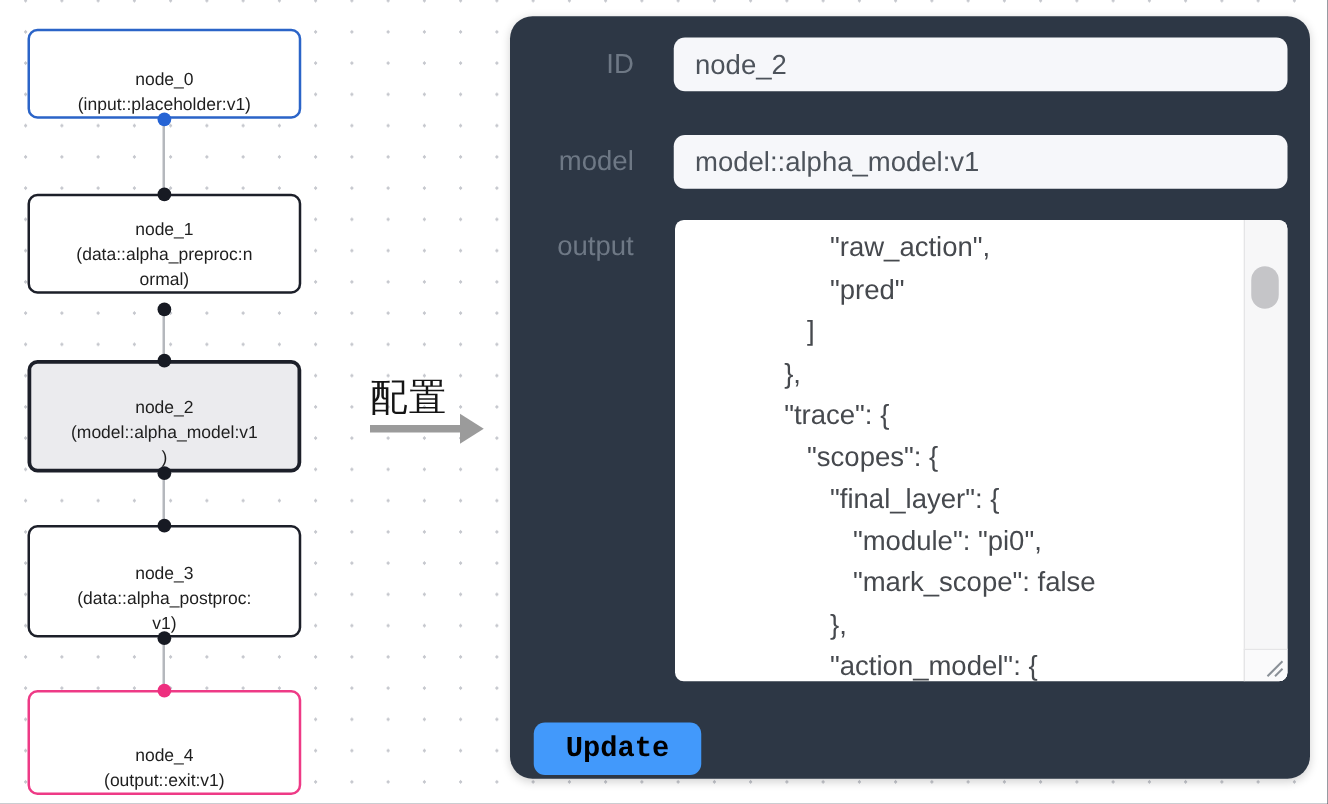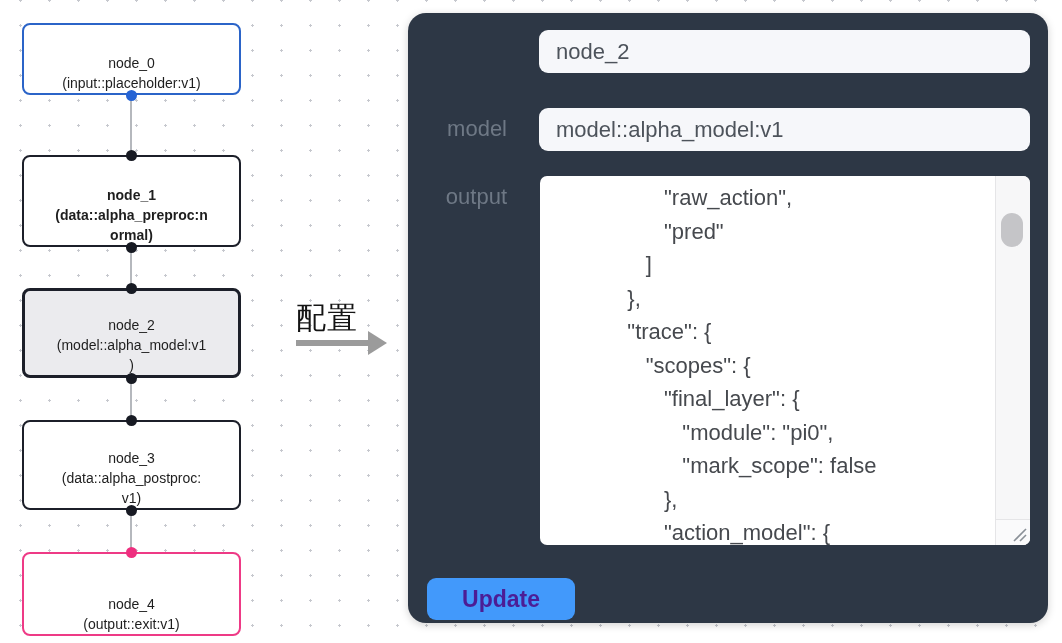--- a/index.html
+++ b/index.html
@@ -15,21 +15,21 @@
   .flow-node{
     position:absolute;left:22px;width:219px;box-sizing:border-box;
     background:#ffffff;border:2px solid #1c1f29;border-radius:8px;
     display:flex;align-items:flex-end;justify-content:center;
   }
   .flow-node .lbl{
     white-space:pre-line;text-align:center;font-size:14px;line-height:20px;
     color:#1e1e1e;padding:0 6px;
   }
   .n0{top:23px;height:72px;border-color:#2b64c8;}
-  .n1{top:155px;height:92px;font-weight:bold;}
+  .n1{top:155px;height:80px;}
   .n2{top:288px;height:90px;background:#ebebee;border-width:3px;}
   .n3{top:420px;height:90px;}
   .n4{top:552px;height:84px;border-color:#ee3a86;}
   .edge{position:absolute;left:130px;width:2px;background:#b5b8bd;}
   .e0{top:95px;height:60px;}
   .e1{top:247px;height:41px;}
   .e2{top:378px;height:42px;}
   .e3{top:510px;height:42px;}
   .handle{
     position:absolute;width:11px;height:11px;border-radius:50%;
@@ -84,23 +84,23 @@
     position:absolute;right:7px;top:37px;width:22px;height:34px;
     background:#c5c5c8;border-radius:11px;
   }
   .resize-corner{
     position:absolute;right:0;bottom:0;width:35px;height:26px;
     background:#fafafb;border-left:1px solid #e5e5e7;border-top:1px solid #e5e5e7;
     box-sizing:border-box;
   }
   .resize-corner svg{position:absolute;right:3px;bottom:3px;}
   .update-btn{
-    position:absolute;left:19px;top:565px;width:148px;height:42px;
+    position:absolute;left:19px;top:565px;width:134px;height:42px;
     background:#4299fb;border:none;border-radius:9px;cursor:pointer;
-    color:#4c1d95;font-family:Liberation Sans, sans-serif;font-size:23px;font-weight:600;
+    color:#000000;font-family:Liberation Mono, monospace;font-size:23px;font-weight:600;
   }
 </style>
 </head>
 <body>
 
 <div>
 
   <div class="edge e0"></div>
   <div class="edge e1"></div>
   <div class="edge e2"></div>
@@ -139,20 +139,21 @@
   <div class="handle" style="top:510px"></div>
   <div class="handle h-pink" style="top:552px"></div>
 </div>
 
 <div class="anno-label">配置</div>
 <div class="arrow-shaft"></div>
 <div class="arrow-head"></div>
 
 <div class="panel">
 
+  <div class="field-label lab-id">ID</div>
   <input class="text-field fld-id" type="text" value="node_2" style="">
 
   <div class="field-label lab-type">model</div>
   <input class="text-field fld-type" type="text" value="model::alpha_model:v1" style="">
 
   <div class="field-label lab-config">output</div>
   <div class="config-box">
     <div class="config-text">                  "raw_action",
                   "pred"
                ]

